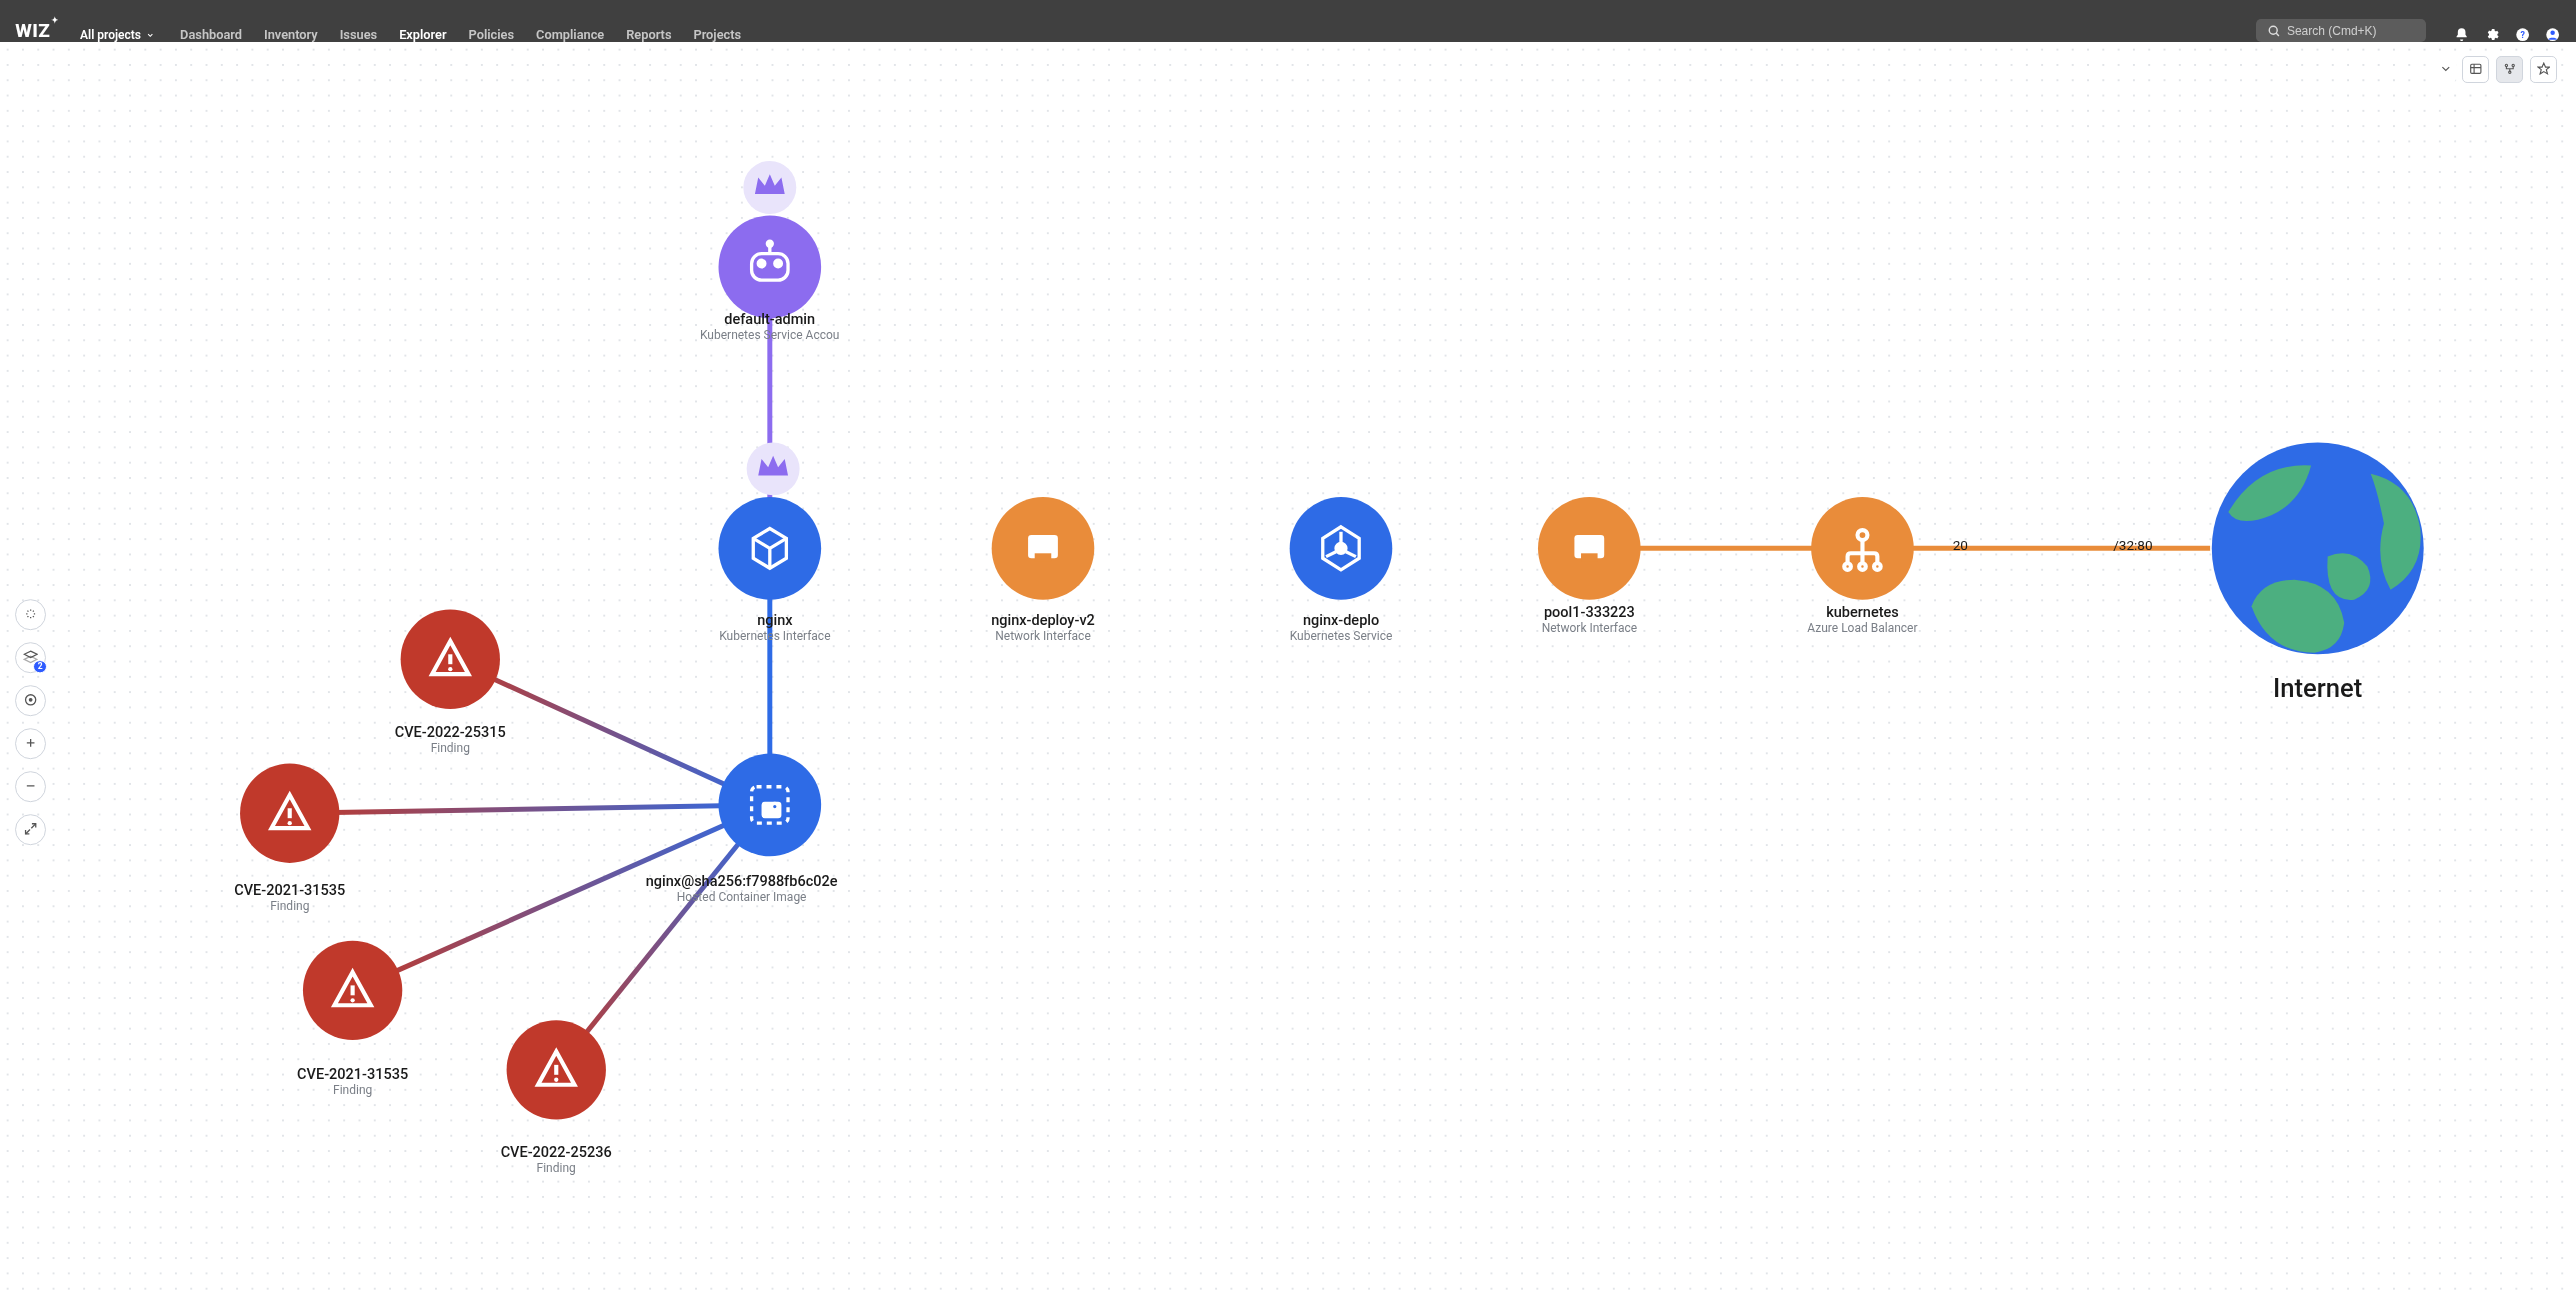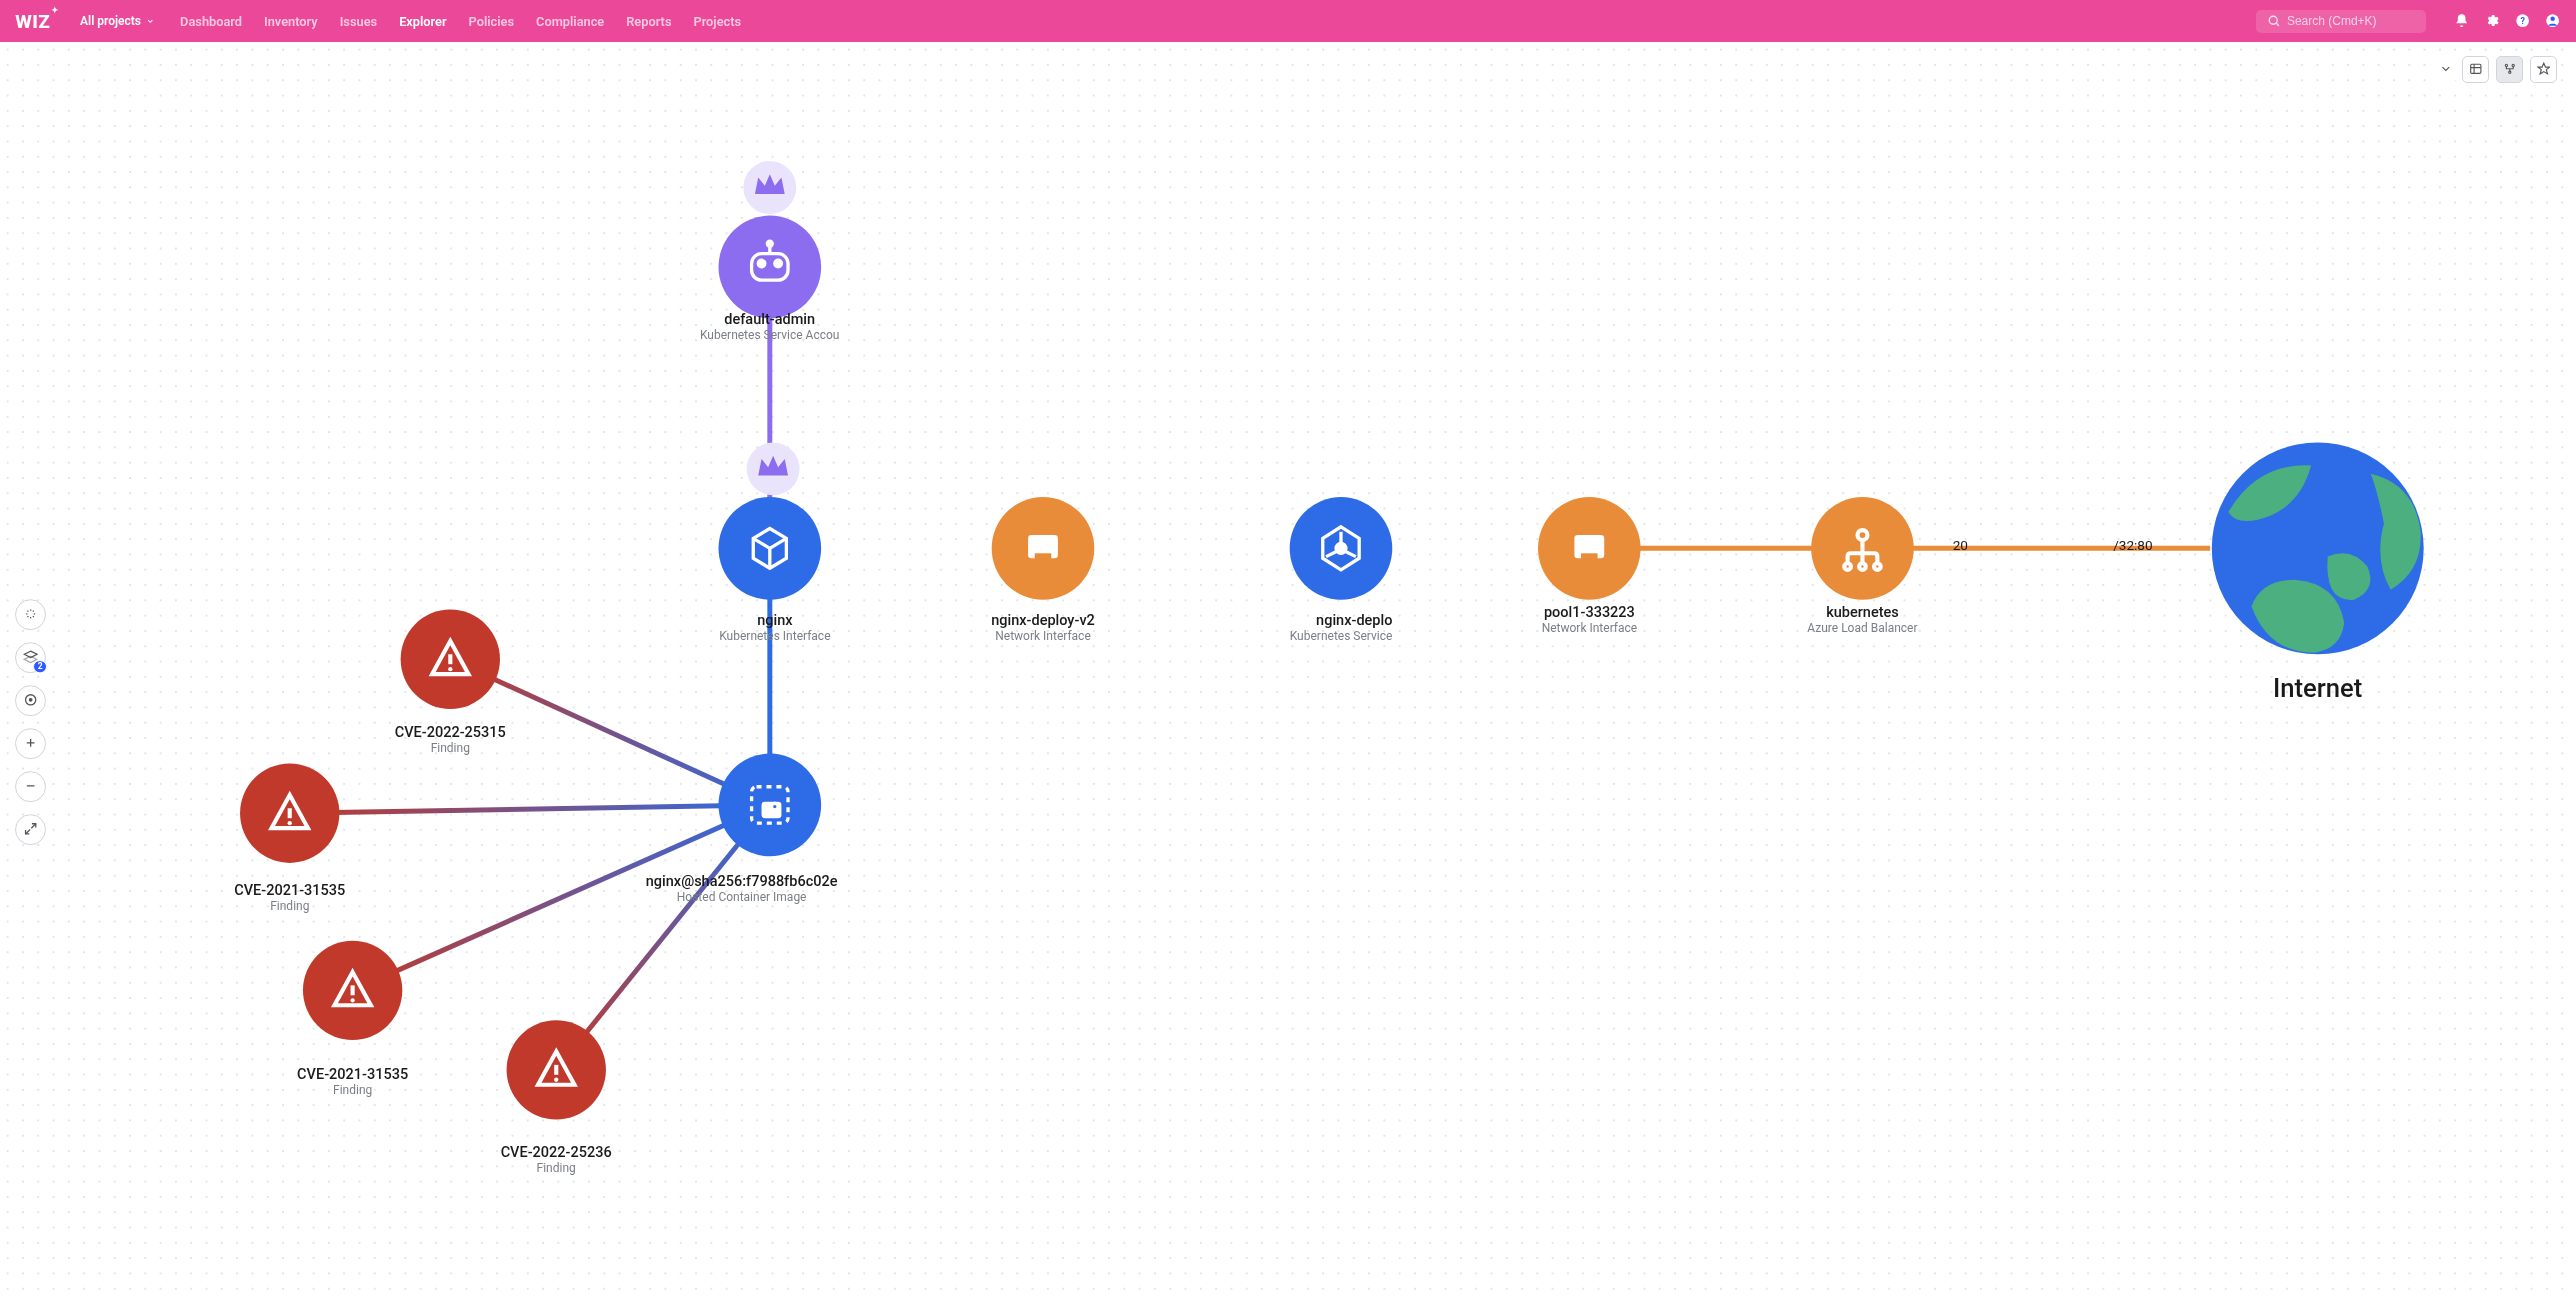--- a/index.html
+++ b/index.html
@@ -1,23 +1,23 @@
 <!DOCTYPE html>
 <html style="font-size:13.6px"><head>
 <meta charset="utf-8">
 <style>
   * { box-sizing: border-box; margin: 0; padding: 0; }
   html, body { width: 100%; height: 100%; font-family: -apple-system, BlinkMacSystemFont, "Segoe UI", Roboto, Helvetica, Arial, sans-serif; background: #fff; overflow: hidden; }
 
   
   .topbar {
     height: 42px;
-    background: #ec4899;
+    background: #404040;
     display: flex;
-    align-items: center;
+    align-items: flex-end;
     padding: 0 15.3px;
     gap: 12px;
     color: #fff;
   }
   .logo { font-weight: 800; font-size: 19px; letter-spacing: 0.4px; position: relative; padding-right:5.1px;}
   .logo sup { font-size: 8.5px; position: relative; top:-6.8px; left:0.9px;}
   .proj-picker { display:flex; align-items:center; gap:5.1px; font-size:12px; font-weight:600; cursor:pointer; margin-left:5.1px; margin-right:8.5px;}
   .nav-items { display:flex; gap:22px; margin-left:5.1px; }
   .nav-item  { font-size:12.8px; font-weight:600; color: rgba(255,255,255,.7); cursor:pointer; }
   .nav-item.active { color:#fff; }
@@ -363,21 +363,21 @@
     <div class="sub">Kubernetes Service Accou</div>
   </div>
   <div class="node-lbl" style="left:30.08%; top:45.2%;">
     <div class="title">nginx</div>
     <div class="sub">Kubernetes Interface</div>
   </div>
   <div class="node-lbl" style="left:40.49%; top:45.2%;">
     <div class="title">nginx-deploy-v2</div>
     <div class="sub">Network Interface</div>
   </div>
-  <div class="node-lbl" style="left:52.06%; top:45.2%;text-align:right;">
+  <div class="node-lbl" style="left:52.06%; top:45.2%;">
     <div class="title">nginx-deplo</div>
     <div class="sub">Kubernetes Service</div>
   </div>
   <div class="node-lbl" style="left:61.70%; top:44.6%;">
     <div class="title">pool1-333223</div>
     <div class="sub">Network Interface</div>
   </div>
   <div class="node-lbl" style="left:72.30%; top:44.6%;">
     <div class="title">kubernetes</div>
     <div class="sub">Azure Load Balancer</div>

